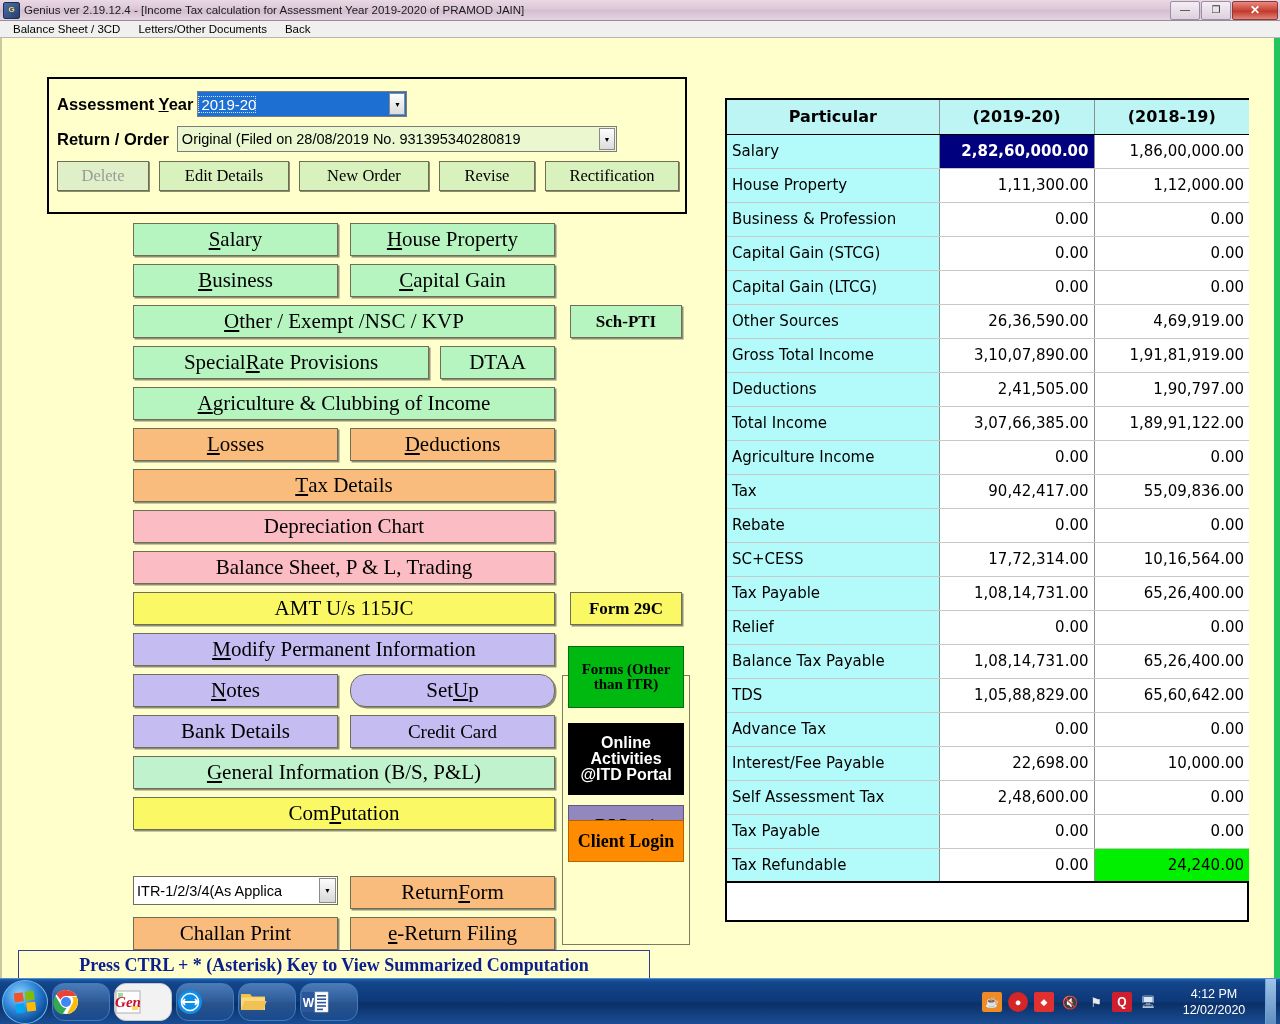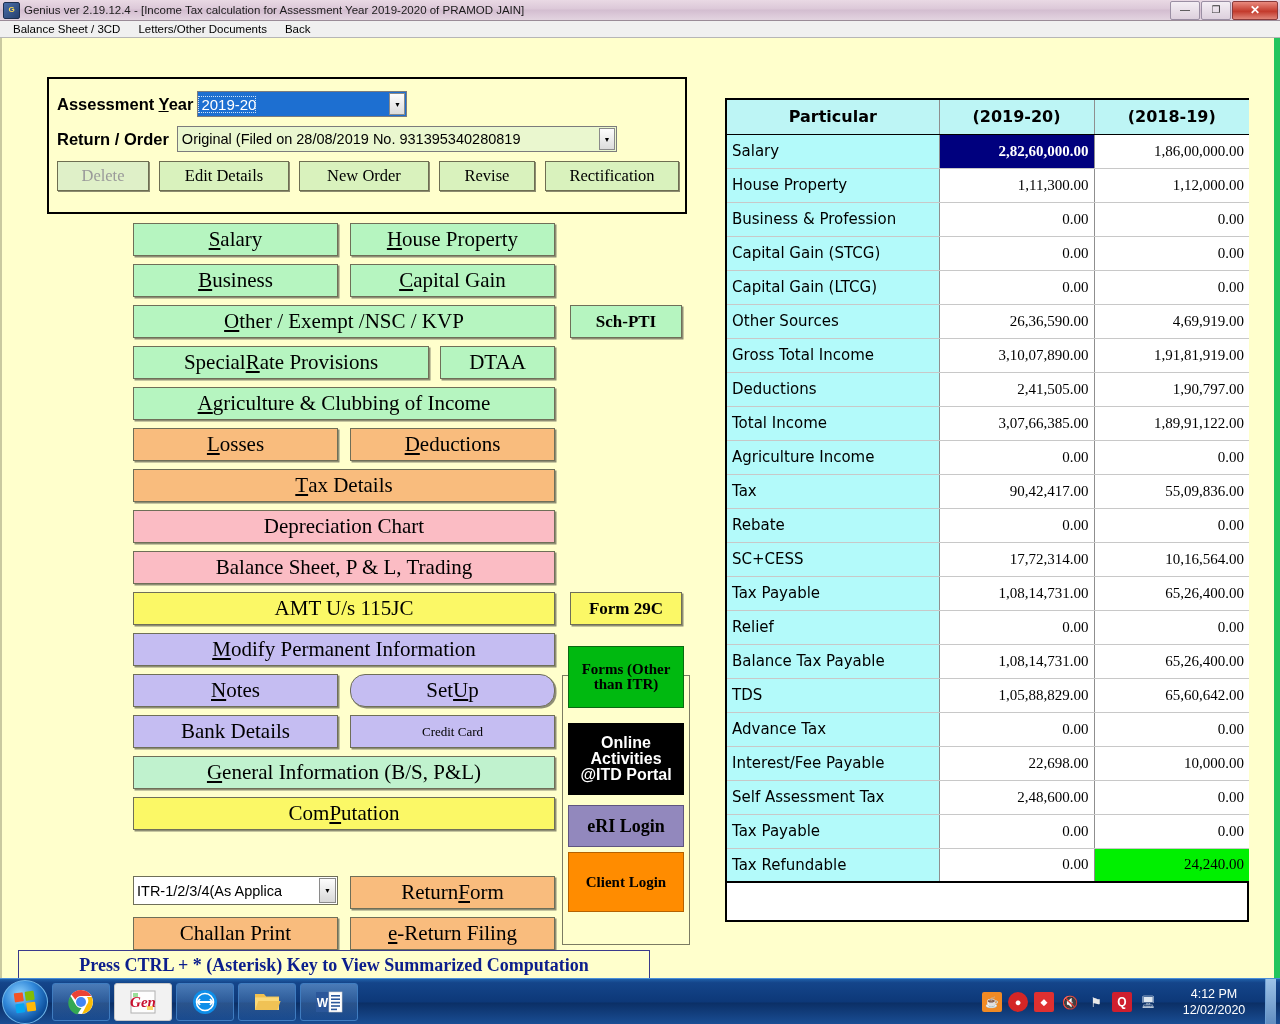--- a/index.html
+++ b/index.html
@@ -147,21 +147,21 @@
     height:34px;box-sizing:border-box;font-size:15px;
     font-family:"DejaVu Sans",sans-serif;
     border-right:1px solid #8f8f8f;border-bottom:1px solid #c8c8c8;
     padding:0 5px;overflow:hidden;white-space:nowrap;
   }
   #summary th{
     background:#bdf5f5;font-weight:bold;text-align:center;font-size:16px;
     border-bottom:1px solid #000;color:#000;
   }
   #summary td.particular{background:#b3fafa;text-align:left;color:#000;}
-  #summary td.num{background:#fff;text-align:right;color:#000;font-family:Liberation Serif, serif;}
+  #summary td.num{background:#fff;text-align:right;color:#000;}
   #summary td.num:last-child,#summary th:last-child{border-right:none;}
   #summary td.sel{background:#00007e;color:#fff;font-weight:bold;}
   #summary td.refund{background:#00f000;color:#000;}
   #summary tr:last-child td{border-bottom:2px solid #000;}
   .col-p{width:212px;}
   .col-n{width:155px;}
 
   
   #taskbar{
     position:absolute;left:0;top:978px;width:1280px;height:46px;
@@ -170,23 +170,23 @@
   }
   #startorb{
     width:44px;height:42px;margin-left:2px;border-radius:50%;
     background:radial-gradient(circle at 38% 32%,#8fd3ff 0%,#2f86d8 42%,#0d4f9c 72%,#062d63 100%);
     border:1px solid #6fb6ea;display:flex;align-items:center;justify-content:center;
   }
   .orbflag{width:20px;height:20px;display:grid;grid-template-columns:1fr 1fr;grid-template-rows:1fr 1fr;gap:1.5px;transform:rotate(-8deg);}
   .orbflag i{display:block;border-radius:1px;}
   .tb-item{
     width:58px;height:38px;margin-left:4px;box-sizing:border-box;
-    border:1px solid #3f7cc0;border-radius:3px;
+    border:1px solid #3f7cc0;border-radius:12px;
     background:linear-gradient(to bottom,rgba(140,190,240,.45),rgba(30,80,150,.35));
-    display:flex;align-items:center;justify-content:center;
+    display:flex;align-items:center;justify-content:flex-start;
   }
   #tray{
     position:absolute;right:0;top:0;height:46px;display:flex;align-items:center;
     padding-right:4px;
   }
   .tray-ico{width:20px;height:20px;margin:0 3px;display:flex;align-items:center;justify-content:center;font-size:11px;}
   #clock{
     width:94px;text-align:center;color:#fff;font-size:12.5px;line-height:16px;
     font-family:"Liberation Sans",sans-serif;margin-left:6px;
   }
@@ -303,21 +303,21 @@
     <u>N</u>
       <span>otes</span>
   </div>
   <div class="gbtn c-purple" style="left:348px;top:636px;width:205px;height:33px;font-size:21px;border-radius:15px;">
     <span>Set</span>
       <u>U</u>
       <span>p</span>
   </div>
 
   <div class="gbtn c-purple" style="left:131px;top:677px;width:205px;height:33px;font-size:21px;">Bank Details</div>
-  <div class="gbtn c-purple" style="left:348px;top:677px;width:205px;height:33px;font-size:13px;">Credit Card</div>
+  <div class="gbtn c-purple" style="left:348px;top:677px;width:205px;height:33px;font-size:19px;">Credit Card</div>
 
   <div class="gbtn c-mint" style="left:131px;top:718px;width:422px;height:33px;font-size:21px;">
     <u>G</u>
       <span>eneral Information (B/S, P&amp;L)</span>
   </div>
 
   <div class="gbtn c-yellow" style="left:131px;top:759px;width:422px;height:33px;font-size:21px;">
     <span>Com</span>
       <u>P</u>
       <span>utation</span>
@@ -347,21 +347,21 @@
   </div>
 
   <div class="gbtn c-black" style="left:566px;top:685px;width:116px;height:72px;font-size:16px;flex-direction:column;box-shadow:none;border:1px solid #000;">
     <span>Online</span>
     <span>Activities</span>
     <span>@ITD Portal</span>
   </div>
 
   <div class="gbtn c-slate" style="left:566px;top:767px;width:116px;height:42px;font-size:18px;box-shadow:none;border:1px solid #5f5580;">eRI Login</div>
 
-  <div class="gbtn c-corange" style="left:566px;top:814px;width:116px;height:60px;font-size:15px;box-shadow:none;border:1px solid #b56200;">Client Login</div>
+  <div class="gbtn c-corange" style="left:566px;top:782px;width:116px;height:42px;font-size:18px;box-shadow:none;border:1px solid #b56200;">Client Login</div>
 
   <div id="statusmsg">Press CTRL + * (Asterisk) Key to View Summarized Computation</div>
 
   <div id="summary">
     <table>
       <colgroup>
           <col class="col-p">
           <col class="col-n">
           <col class="col-n">
         </colgroup>

